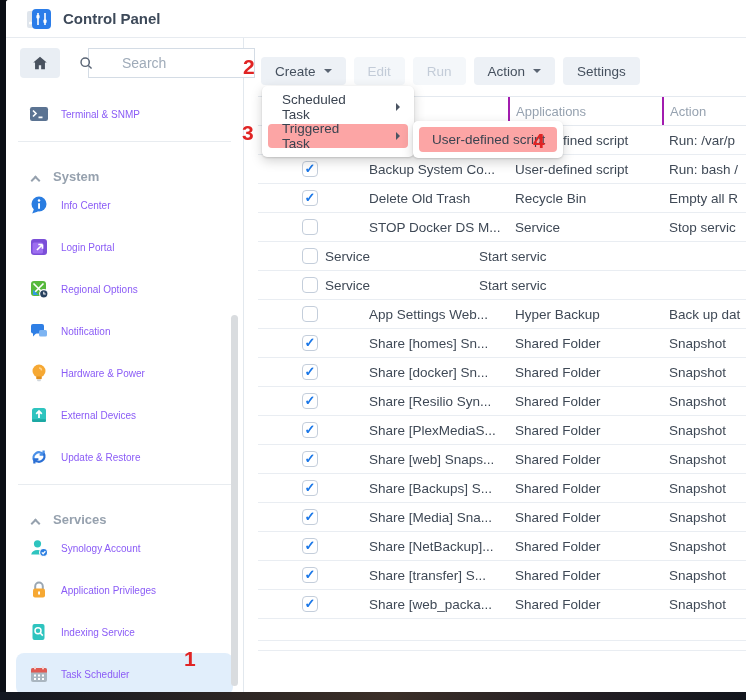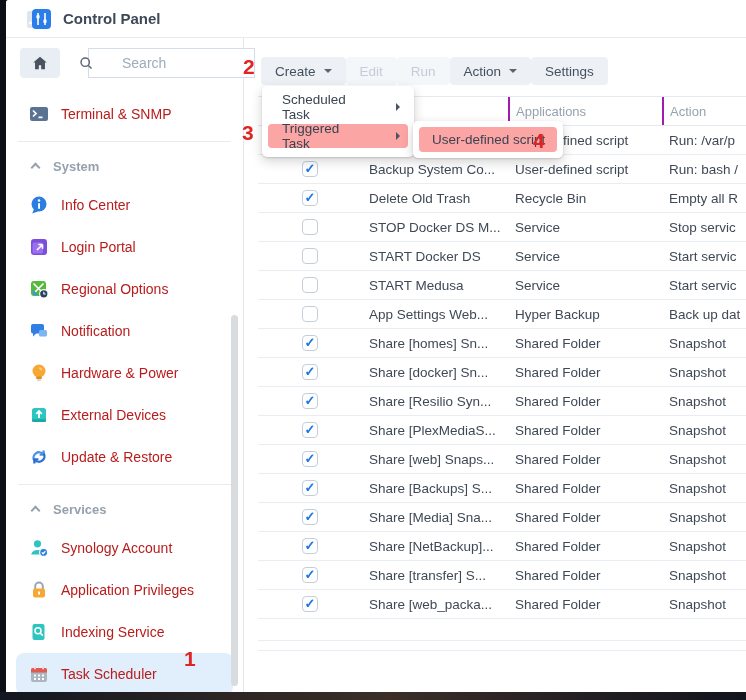--- a/index.html
+++ b/index.html
@@ -28,33 +28,33 @@
   .home-btn svg { width:18px; height:18px; }
   .search-wrap { position:relative; flex:1; }
   .search-wrap svg { position:absolute; left:10px; top:7px; width:16px; height:16px; }
   .search-input { width:100%; height:30px; border:1px solid #d4dce5; border-radius:0; padding:0 8px 0 33px;
     font-size:14px; color:#3d4959; font-family:"Liberation Sans",sans-serif; outline:none;margin-left:20px; }
   .search-input::placeholder { color:#9fabb9; }
 
   .nav { padding:15px 10px 0 10px; }
   .nav-item { height:42px; display:flex; align-items:center; gap:12px; padding-left:13px; border-radius:8px; cursor:pointer; }
   .nav-item .nicon { width:20px; height:20px; flex:0 0 20px; }
-  .nav-item .nlabel { font-size:14px; color:#b91c1c; }
+  .nav-item .nlabel { font-size:10px; color:#8b5cf6; }
   .nav-item.selected { background:#e1eefb; }
   .nav-divider { border-top:1px solid #e8ecf0; margin:6px 2px; }
-  .nav-section { height:36px; display:flex; align-items:center; gap:14px; padding-left:16px; }
+  .nav-section { height:36px; display:flex; align-items:flex-end; gap:14px; padding-left:16px; }
   .nav-section .chev { width:7px; height:7px; border-left:2px solid #96a1ae; border-top:2px solid #96a1ae;
     transform:rotate(45deg); margin-top:3px; }
   .nav-section .slabel { font-size:13px; font-weight:bold; color:#96a1ae; }
 
   .sb-scroll { position:absolute; right:5px; top:277px; width:7px; height:371px; background:#d9dcdf; border-radius:4px; }
 
   
   .content { flex:1; display:flex; flex-direction:column; min-width:0; background:#fff; }
-  .toolbar { padding:19px 0 11px 17px; display:flex; gap:0; }
+  .toolbar { padding:19px 0 11px 17px; display:flex; gap:8px; }
   .btn { height:28px; padding:0 14px; background:#edf1f6; border:none; border-radius:4px;
     font-size:13.5px; color:#45505e; font-family:"Liberation Sans",sans-serif; display:flex; align-items:center; cursor:pointer; }
   .btn.disabled { background:#f4f7fa; color:#c3ccd8; cursor:default;align-items:center; }
   .caret { width:0; height:0; border-left:4px solid transparent; border-right:4px solid transparent;
     border-top:4.5px solid #5a6472; margin-left:8px; }
 
   .table { margin-left:14px; }
   .thead { display:flex; height:30px; align-items:center; border-top:1px solid #e4e9ef; border-bottom:1px solid #e4e9ef; }
   .thead .hcell { font-size:13px; color:#96a2b0; }
   .trow { display:flex; height:29px; align-items:center; border-bottom:1px solid #e9edf2; }
@@ -327,31 +327,29 @@
             <div class="c-name">STOP Docker DS M...</div>
             <div class="c-app">Service</div>
             <div class="c-action">Stop servic</div>
           </div>
           <div class="trow">
             <div class="c-check">
                 <span class="cb">
                   <i></i>
                 </span>
               </div>
-            <div class="c-name">START Docker DS</div>
             <div class="c-app">Service</div>
             <div class="c-action">Start servic</div>
           </div>
           <div class="trow">
             <div class="c-check">
                 <span class="cb">
                   <i></i>
                 </span>
               </div>
-            <div class="c-name">START Medusa</div>
             <div class="c-app">Service</div>
             <div class="c-action">Start servic</div>
           </div>
           <div class="trow">
             <div class="c-check">
                 <span class="cb">
                   <i></i>
                 </span>
               </div>
             <div class="c-name">App Settings Web...</div>

